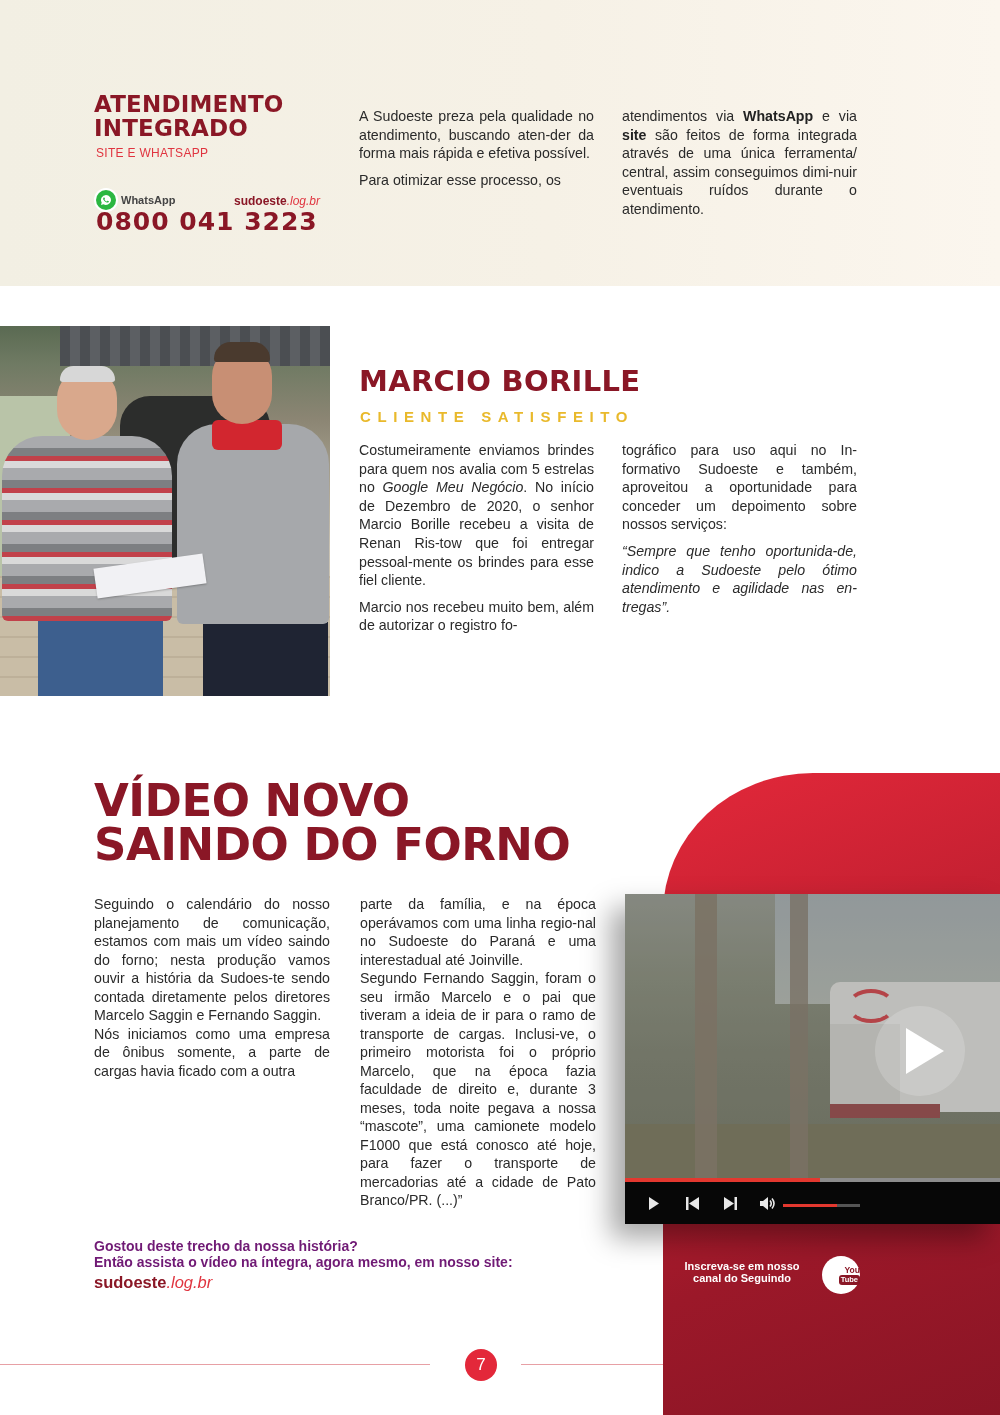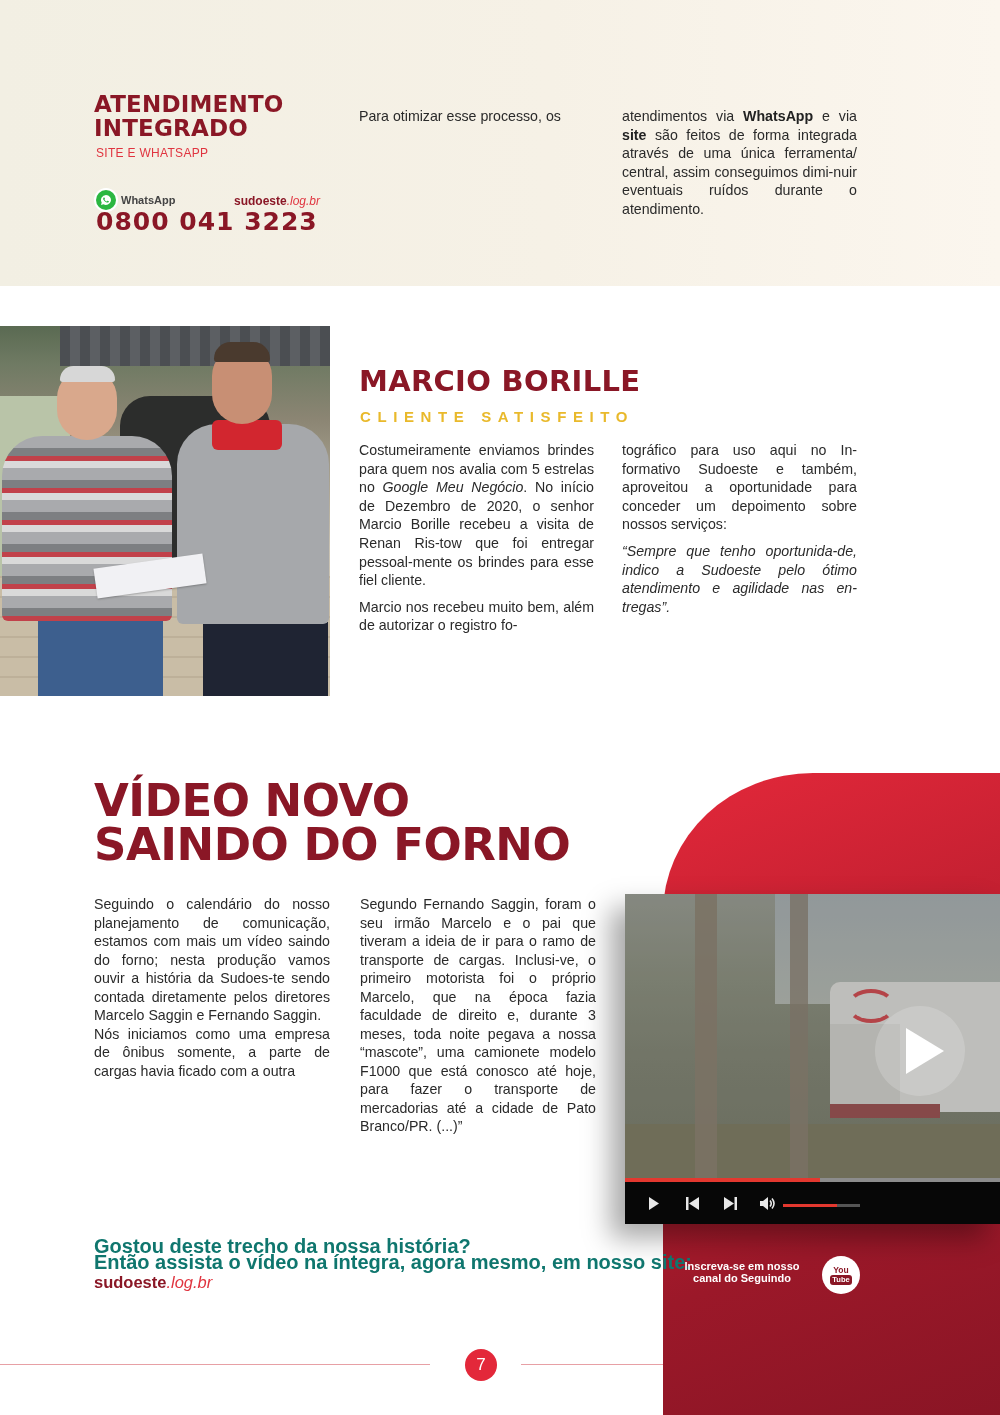--- a/index.html
+++ b/index.html
@@ -138,28 +138,28 @@
   .ctl { position: absolute; top: 12px; width: 18px; height: 18px; cursor: pointer; display: flex; align-items: center; justify-content: center; }
   .vol-track { position: absolute; left: 158px; top: 22px; width: 77px; height: 3px; background: #555; cursor: pointer; }
   .vol-track .fill { height: 3px; background: #e3382f; }
 
   .yt-text {
     left: 672px; top: 1261px; width: 140px; text-align: center; color: #ffffff;
     font-family: "Liberation Sans", sans-serif; font-weight: bold; font-size: 11px; line-height: 11.5px;
   }
   .yt-badge {
     left: 822px; top: 1256px; width: 38px; height: 38px; border-radius: 50%; background: #ffffff;
-    display: flex; flex-direction: column; align-items: center; justify-content: center; cursor: pointer;
+    display: flex; flex-direction: column; align-items: flex-end; justify-content: center; cursor: pointer;
   }
   .yt-you { font-family: "Liberation Sans", sans-serif; font-weight: bold; font-size: 8.5px; color: #8a1726; line-height: 9px; }
   .yt-tube { font-family: "Liberation Sans", sans-serif; font-weight: bold; font-size: 7.5px; color: #fff; background: #8a1726; border-radius: 3px; padding: 0 2px; line-height: 10px; }
 
   .cta {
     left: 94px; top: 1238px; font-family: "Liberation Sans", sans-serif; font-weight: bold;
-    font-size: 20px; line-height: 16px; color: #0f766e;
+    font-size: 14px; line-height: 16px; color: #701a75;
   }
   .cta span { display: block; }
   .cta-link {
     left: 94px; top: 1273px; font-family: "Liberation Sans", sans-serif; font-weight: bold;
     font-size: 16.5px; color: #8a1726; cursor: pointer; text-decoration: none;
   }
   .cta-link i { color: #e0343f; font-weight: normal; }
 
   
   .rule { height: 1px; background: #e7a0a5; top: 1364px; }
@@ -187,20 +187,21 @@
     <svg width="12" height="12" viewBox="0 0 24 24">
         <path fill="#fff" d="M12 2a10 10 0 0 0-8.6 15.1L2 22l5-1.3A10 10 0 1 0 12 2zm5.2 13.9c-.2.6-1.3 1.2-1.8 1.2-.5.1-1 .2-3.3-.7-2.8-1.1-4.5-4-4.7-4.2-.1-.2-1.1-1.5-1.1-2.8s.7-2 1-2.3c.2-.3.5-.3.7-.3h.5c.2 0 .4 0 .6.5l.8 2c.1.2.1.3 0 .5l-.3.5-.4.4c-.1.1-.3.3-.1.6.2.3.8 1.3 1.7 2.1 1.2 1 2.1 1.3 2.4 1.5.3.1.5.1.6-.1l.9-1.1c.2-.3.4-.2.7-.1l1.9.9c.3.1.5.2.5.3.1.1.1.7-.1 1.1z"></path>
       </svg>
   </span>
   <span class="wa-label">WhatsApp</span>
 </div>
 <a class="abs site-small"><span>sudoeste</span><i>.log.br</i></a>
 <div class="abs phone">0800 041 3223</div>
 
 <div class="abs col-text ai-col1">
+  <p>A Sudoeste preza pela qualidade no atendimento, buscando aten-der da forma mais rápida e efetiva possível.</p>
   <p>Para otimizar esse processo, os</p>
 </div>
 <div class="abs col-text ai-col2">
   <p><span>atendimentos via </span><b>WhatsApp</b><span> e via </span><b>site</b><span> são feitos de forma integrada através de uma única ferramenta/ central, assim conseguimos dimi-nuir eventuais ruídos durante o atendimento.</span></p>
 </div>
 
 <div class="abs photo">
   <div class="abs roof"></div>
   <div class="abs wall"></div>
   <div class="abs door"></div>
@@ -234,20 +235,21 @@
 <div class="abs vn-title">
   <span>VÍDEO NOVO</span>
   <span>SAINDO DO FORNO</span>
 </div>
 
 <div class="abs col-text vn-col1">
   <p>Seguindo o calendário do nosso planejamento de comunicação, estamos com mais um vídeo saindo do forno; nesta produção vamos ouvir a história da Sudoes-te sendo contada diretamente pelos diretores Marcelo Saggin e Fernando Saggin.</p>
   <p>Nós iniciamos como uma empresa de ônibus somente, a parte de cargas havia ficado com a outra</p>
 </div>
 <div class="abs col-text vn-col2">
+  <p>parte da família, e na época operávamos com uma linha regio-nal no Sudoeste do Paraná e uma interestadual até Joinville.</p>
   <p>Segundo Fernando Saggin, foram o seu irmão Marcelo e o pai que tiveram a ideia de ir para o ramo de transporte de cargas. Inclusi-ve, o primeiro motorista foi o próprio Marcelo, que na época fazia faculdade de direito e, durante 3 meses, toda noite pegava a nossa “mascote”, uma camionete modelo F1000 que está conosco até hoje, para fazer o transporte de mercadorias até a cidade de Pato Branco/PR. (...)”</p>
 </div>
 
 <div class="abs player">
   <div class="video-frame">
     <div class="abs vf-sky"></div>
     <div class="abs vf-ground"></div>
     <div class="abs vf-truck"></div>
     <div class="abs vf-cab"></div>
     <div class="abs vf-bumper"></div>

